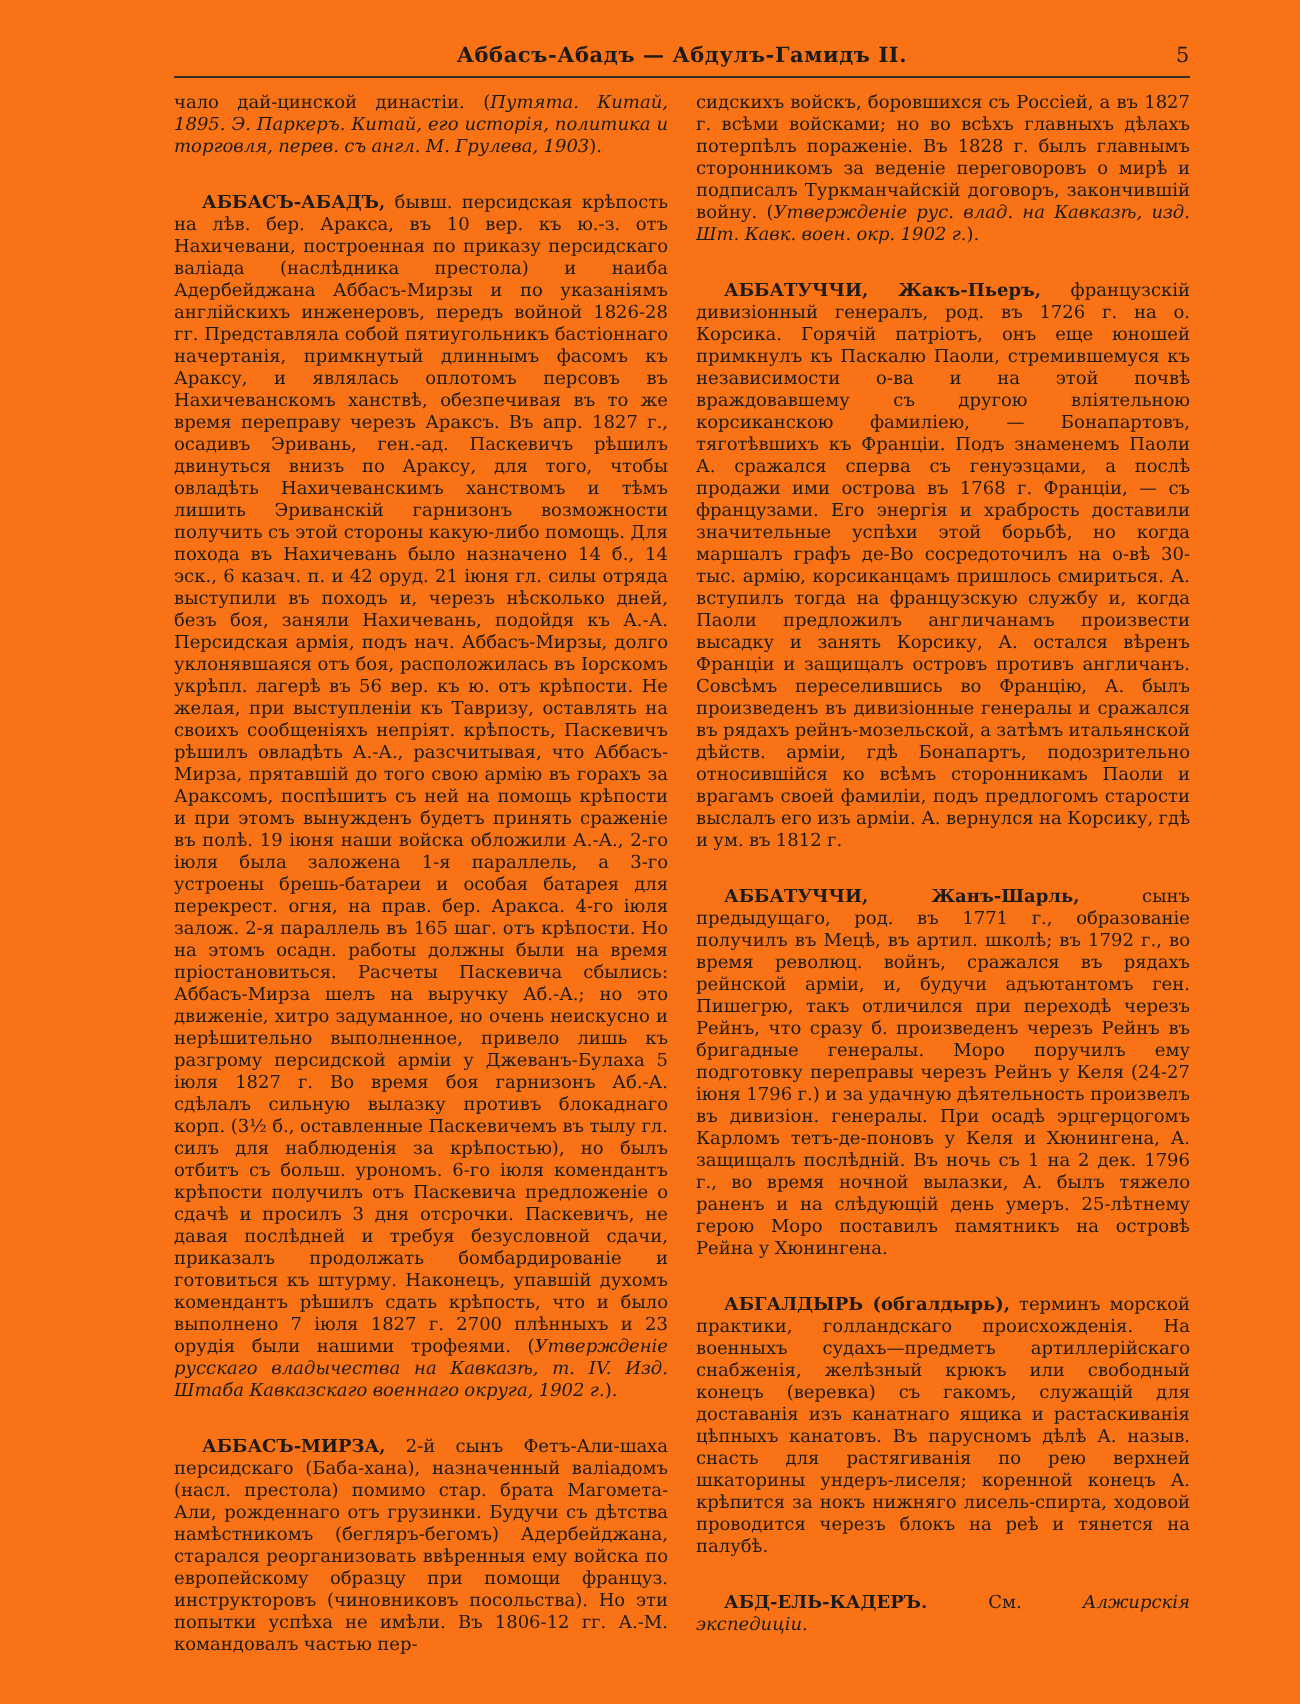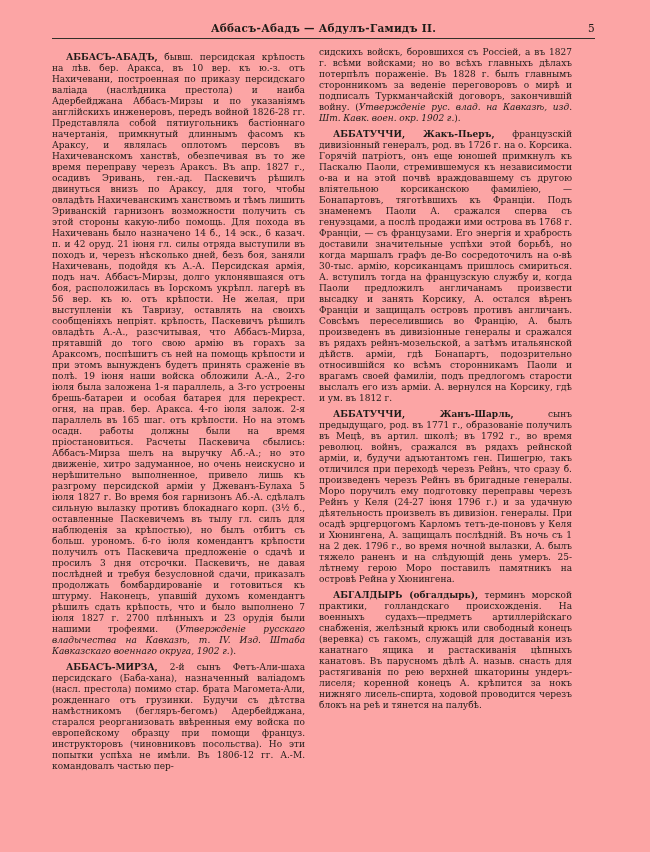--- a/index.html
+++ b/index.html
@@ -4,22 +4,22 @@
 <style>
   * { margin: 0; padding: 0; box-sizing: border-box; }
   html, body { width: 650px; height: 852px; }
   body {
     background: #f4f3ee;
     font-family: "DejaVu Serif", "Liberation Serif", serif;
     color: #1d1b17;
   }
   .page {
     width: 650px; height: 852px;
-    background: #fca5a5;
-    padding: 22px 55px 10px 52px;
+    background: #f97316;
+    padding: 22px 55px 10px 87px;
     overflow: hidden;
     position: relative;
   }
   .header {
     position: relative;
     text-align: center;
     font-weight: bold;
     font-size: 10.5px;
     line-height: 13px;
     letter-spacing: 0.3px;
@@ -39,42 +39,44 @@
     display: flex;
     gap: 14px;
   }
   .column {
     width: 253px;
     font-size: 9px;
     line-height: 11px;
     text-align: justify;
   }
   p.para { text-align: justify; word-spacing: -0.2px; }
-  p.para.entry { text-indent: 14px; margin-top: 5px; }
+  p.para.entry { text-indent: 14px; margin-top: 17px; }
   .seg-bold { font-weight: bold; }
   .seg-italic { font-style: italic; }
 </style>
 </head>
 <body>
 
 <div class="page">
 
   <div class="header">
     <span class="running-title">Аббасъ-Абадъ — Абдулъ-Гамидъ II.</span>
     <span class="pagenum">5</span>
   </div>
 
   <div class="header-rule"></div>
 
   <div class="text-block">
     <div class="column">
+        <p class="para"><span class="seg">чало дай-цинской династіи. (</span><span class="seg-italic">Путята. Китай, 1895. Э. Паркеръ. Китай, его исторія, политика и торговля, перев. съ англ. М. Грулева, 1903</span><span class="seg">).</span></p>
         <p class="para entry"><span class="seg-bold">АББАСЪ-АБАДЪ,</span><span class="seg"> бывш. персидская крѣпость на лѣв. бер. Аракса, въ 10 вер. къ ю.-з. отъ Нахичевани, построенная по приказу персидскаго валіада (наслѣдника престола) и наиба Адербейджана Аббасъ-Мирзы и по указаніямъ англійскихъ инженеровъ, передъ войной 1826-28 гг. Представляла собой пятиугольникъ бастіоннаго начертанія, примкнутый длиннымъ фасомъ къ Араксу, и являлась оплотомъ персовъ въ Нахичеванскомъ ханствѣ, обезпечивая въ то же время переправу черезъ Араксъ. Въ апр. 1827 г., осадивъ Эривань, ген.-ад. Паскевичъ рѣшилъ двинуться внизъ по Араксу, для того, чтобы овладѣть Нахичеванскимъ ханствомъ и тѣмъ лишить Эриванскій гарнизонъ возможности получить съ этой стороны какую-либо помощь. Для похода въ Нахичевань было назначено 14 б., 14 эск., 6 казач. п. и 42 оруд. 21 іюня гл. силы отряда выступили въ походъ и, черезъ нѣсколько дней, безъ боя, заняли Нахичевань, подойдя къ А.-А. Персидская армія, подъ нач. Аббасъ-Мирзы, долго уклонявшаяся отъ боя, расположилась въ Іорскомъ укрѣпл. лагерѣ въ 56 вер. къ ю. отъ крѣпости. Не желая, при выступленіи къ Тавризу, оставлять на своихъ сообщеніяхъ непріят. крѣпость, Паскевичъ рѣшилъ овладѣть А.-А., разсчитывая, что Аббасъ-Мирза, прятавшій до того свою армію въ горахъ за Араксомъ, поспѣшитъ съ ней на помощь крѣпости и при этомъ вынужденъ будетъ принять сраженіе въ полѣ. 19 іюня наши войска обложили А.-А., 2-го іюля была заложена 1-я параллель, а 3-го устроены брешь-батареи и особая батарея для перекрест. огня, на прав. бер. Аракса. 4-го іюля залож. 2-я параллель въ 165 шаг. отъ крѣпости. Но на этомъ осадн. работы должны были на время пріостановиться. Расчеты Паскевича сбылись: Аббасъ-Мирза шелъ на выручку Аб.-А.; но это движеніе, хитро задуманное, но очень неискусно и нерѣшительно выполненное, привело лишь къ разгрому персидской арміи у Джеванъ-Булаха 5 іюля 1827 г. Во время боя гарнизонъ Аб.-А. сдѣлалъ сильную вылазку противъ блокаднаго корп. (3½ б., оставленные Паскевичемъ въ тылу гл. силъ для наблюденія за крѣпостью), но былъ отбитъ съ больш. урономъ. 6-го іюля комендантъ крѣпости получилъ отъ Паскевича предложеніе о сдачѣ и просилъ 3 дня отсрочки. Паскевичъ, не давая послѣдней и требуя безусловной сдачи, приказалъ продолжать бомбардированіе и готовиться къ штурму. Наконецъ, упавшій духомъ комендантъ рѣшилъ сдать крѣпость, что и было выполнено 7 іюля 1827 г. 2700 плѣнныхъ и 23 орудія были нашими трофеями. (</span><span class="seg-italic">Утвержденіе русскаго владычества на Кавказѣ, т. IV. Изд. Штаба Кавказскаго военнаго округа, 1902 г.</span><span class="seg">).</span></p>
         <p class="para entry"><span class="seg-bold">АББАСЪ-МИРЗА,</span><span class="seg"> 2-й сынъ Фетъ-Али-шаха персидскаго (Баба-хана), назначенный валіадомъ (насл. престола) помимо стар. брата Магомета-Али, рожденнаго отъ грузинки. Будучи съ дѣтства намѣстникомъ (бегляръ-бегомъ) Адербейджана, старался реорганизовать ввѣренныя ему войска по европейскому образцу при помощи француз. инструкторовъ (чиновниковъ посольства). Но эти попытки успѣха не имѣли. Въ 1806-12 гг. А.-М. командовалъ частью пер-</span></p>
       </div>
     <div class="column">
         <p class="para"><span class="seg">сидскихъ войскъ, боровшихся съ Россіей, а въ 1827 г. всѣми войсками; но во всѣхъ главныхъ дѣлахъ потерпѣлъ пораженіе. Въ 1828 г. былъ главнымъ сторонникомъ за веденіе переговоровъ о мирѣ и подписалъ Туркманчайскій договоръ, закончившій войну. (</span><span class="seg-italic">Утвержденіе рус. влад. на Кавказѣ, изд. Шт. Кавк. воен. окр. 1902 г.</span><span class="seg">).</span></p>
         <p class="para entry"><span class="seg-bold">АББАТУЧЧИ, Жакъ-Пьеръ,</span><span class="seg"> французскій дивизіонный генералъ, род. въ 1726 г. на о. Корсика. Горячій патріотъ, онъ еще юношей примкнулъ къ Паскалю Паоли, стремившемуся къ независимости о-ва и на этой почвѣ враждовавшему съ другою вліятельною корсиканскою фамиліею, — Бонапартовъ, тяготѣвшихъ къ Франціи. Подъ знаменемъ Паоли А. сражался сперва съ генуэзцами, а послѣ продажи ими острова въ 1768 г. Франціи, — съ французами. Его энергія и храбрость доставили значительные успѣхи этой борьбѣ, но когда маршалъ графъ де-Во сосредоточилъ на о-вѣ 30-тыс. армію, корсиканцамъ пришлось смириться. А. вступилъ тогда на французскую службу и, когда Паоли предложилъ англичанамъ произвести высадку и занять Корсику, А. остался вѣренъ Франціи и защищалъ островъ противъ англичанъ. Совсѣмъ переселившись во Францію, А. былъ произведенъ въ дивизіонные генералы и сражался въ рядахъ рейнъ-мозельской, а затѣмъ итальянской дѣйств. арміи, гдѣ Бонапартъ, подозрительно относившійся ко всѣмъ сторонникамъ Паоли и врагамъ своей фамиліи, подъ предлогомъ старости выслалъ его изъ арміи. А. вернулся на Корсику, гдѣ и ум. въ 1812 г.</span></p>
         <p class="para entry"><span class="seg-bold">АББАТУЧЧИ, Жанъ-Шарль,</span><span class="seg"> сынъ предыдущаго, род. въ 1771 г., образованіе получилъ въ Мецѣ, въ артил. школѣ; въ 1792 г., во время революц. войнъ, сражался въ рядахъ рейнской арміи, и, будучи адъютантомъ ген. Пишегрю, такъ отличился при переходѣ черезъ Рейнъ, что сразу б. произведенъ черезъ Рейнъ въ бригадные генералы. Моро поручилъ ему подготовку переправы черезъ Рейнъ у Келя (24-27 іюня 1796 г.) и за удачную дѣятельность произвелъ въ дивизіон. генералы. При осадѣ эрцгерцогомъ Карломъ тетъ-де-поновъ у Келя и Хюнингена, А. защищалъ послѣдній. Въ ночь съ 1 на 2 дек. 1796 г., во время ночной вылазки, А. былъ тяжело раненъ и на слѣдующій день умеръ. 25-лѣтнему герою Моро поставилъ памятникъ на островѣ Рейна у Хюнингена.</span></p>
         <p class="para entry"><span class="seg-bold">АБГАЛДЫРЬ (обгалдырь),</span><span class="seg"> терминъ морской практики, голландскаго происхожденія. На военныхъ судахъ—предметъ артиллерійскаго снабженія, желѣзный крюкъ или свободный конецъ (веревка) съ гакомъ, служащій для доставанія изъ канатнаго ящика и растаскиванія цѣпныхъ канатовъ. Въ парусномъ дѣлѣ А. назыв. снасть для растягиванія по рею верхней шкаторины ундеръ-лиселя; коренной конецъ А. крѣпится за нокъ нижняго лисель-спирта, ходовой проводится черезъ блокъ на реѣ и тянется на палубѣ.</span></p>
+        <p class="para entry"><span class="seg-bold">АБД-ЕЛЬ-КАДЕРЪ.</span><span class="seg"> См. </span><span class="seg-italic">Алжирскія экспедиціи.</span></p>
       </div>
   </div>
 
 </div>
 
 </body></html>

